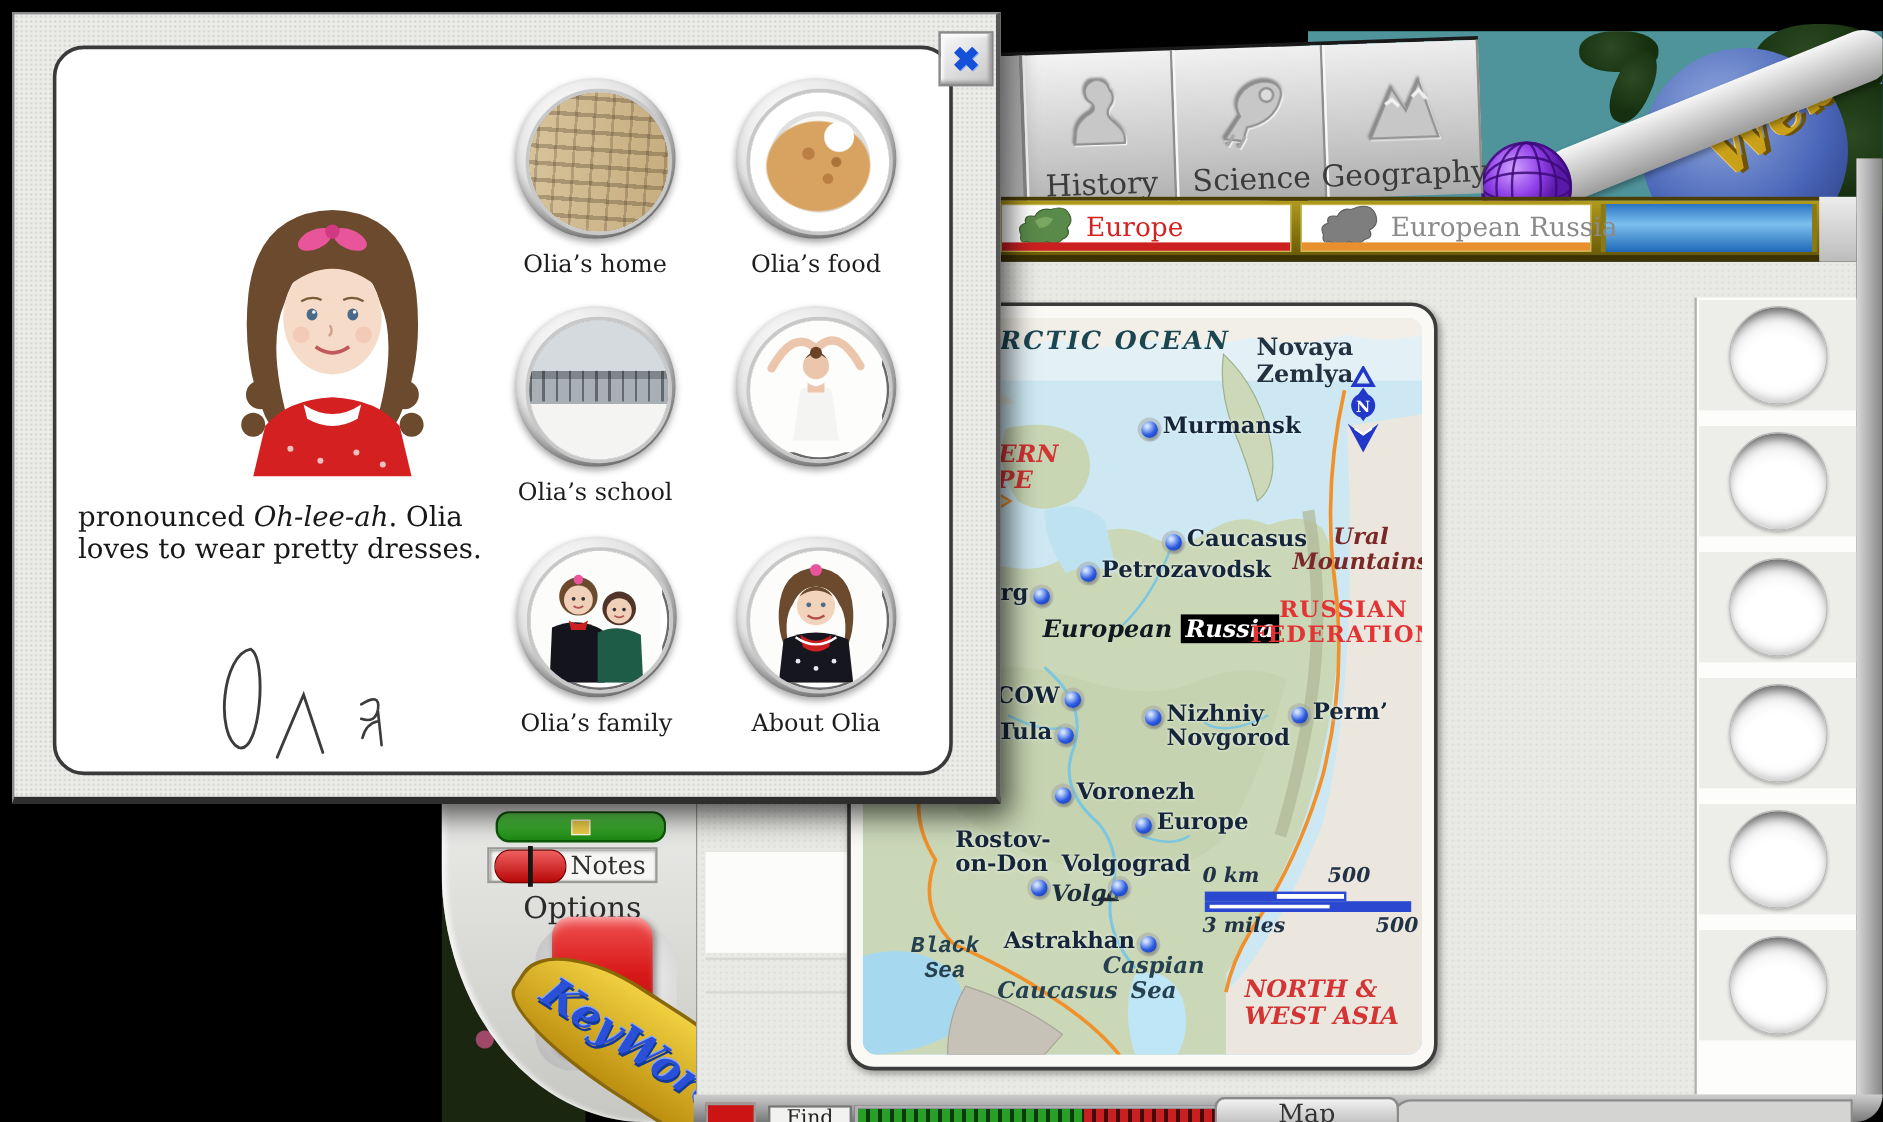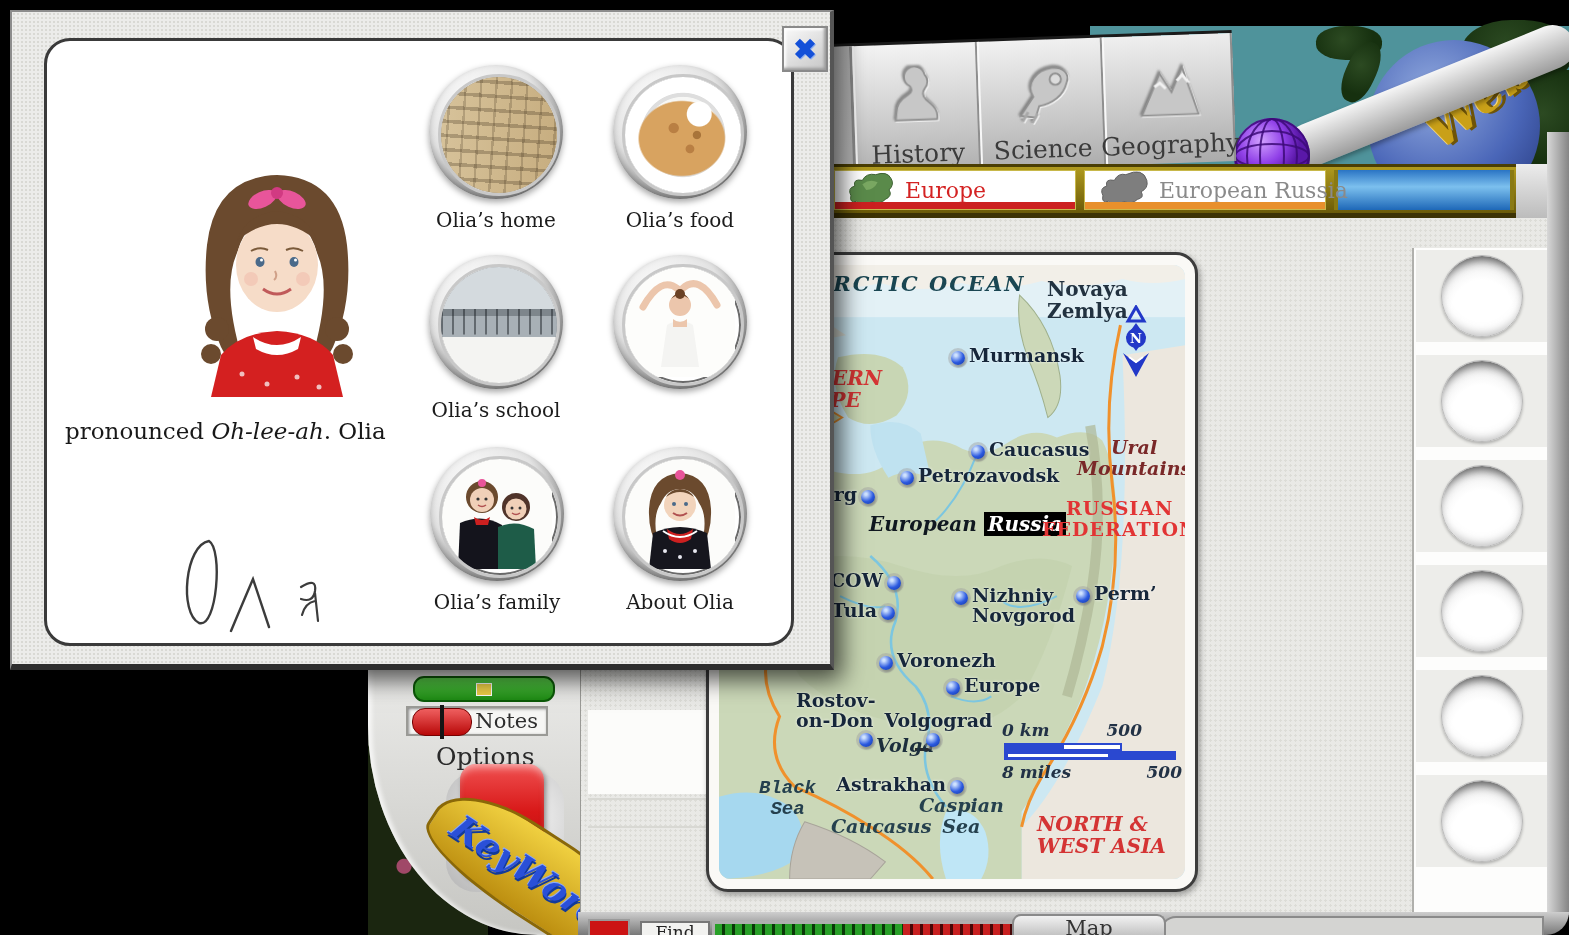--- a/index.html
+++ b/index.html
@@ -330,21 +330,21 @@
             <span>0 km</span>
             <span style="margin-right:40px;">500</span>
           </div>
           <div class="scalebars">
             <div class="sb" style="left:2px;top:1px;width:118px;height:8px;"></div>
             <div class="sbw" style="left:62px;top:3px;width:56px;height:4px;"></div>
             <div class="sb" style="left:2px;top:9px;width:172px;height:9px;"></div>
             <div class="sbw" style="left:6px;top:12px;width:100px;height:3px;"></div>
           </div>
           <div class="scale-row">
-            <span>8 miles</span>
+            <span>3 miles</span>
             <span>500</span>
           </div>
         </div>
       <div class="map-label t-ocean" style="left: 96px; top: 8px;">ARCTIC OCEAN</div>
           <div class="map-label t-island" style="left: 328px; top: 14px;">Novaya
 Zemlya</div>
           <div class="map-label t-red-italic" style="left: 94px; top: 103px;">HERN
 OPE</div>
           <div class="map-label t-mountain" style="left: 358px; top: 172px;">Ural
 Mountains</div>
@@ -499,20 +499,21 @@
           <circle cx="95" cy="215" r="2.5" fill="#f0c0c0"></circle>
             <circle cx="120" cy="225" r="2.5" fill="#f0c0c0"></circle>
           <circle cx="150" cy="218" r="2.5" fill="#f0c0c0"></circle>
             <circle cx="172" cy="228" r="2.5" fill="#f0c0c0"></circle>
         </svg>
       </div>
 
       <div class="dpara">
         <br>
         <span>pronounced </span><i>Oh-lee-ah</i><span>. Olia</span><br>
+        <span>loves to wear pretty dresses.</span>
       </div>
 
       <div class="dsig" aria-label="Оля">
         <svg width="170" height="104" viewBox="0 0 170 104">
           <path d="M44 6 C20 10 14 78 34 88 C52 94 58 14 44 6 Z" fill="none" stroke="#3c3c3c" stroke-width="2.4" stroke-linecap="round"></path>
           <path d="M66 96 Q76 72 88 44 L104 92" fill="none" stroke="#3c3c3c" stroke-width="2.4" stroke-linecap="round"></path>
           <path d="M136 52 q16 -10 14 4 q-2 12 -14 8 m14 -6 l3 28 m-3 -20 q-10 2 -13 14" fill="none" stroke="#3c3c3c" stroke-width="2.2" stroke-linecap="round"></path>
         </svg>
       </div>
 

